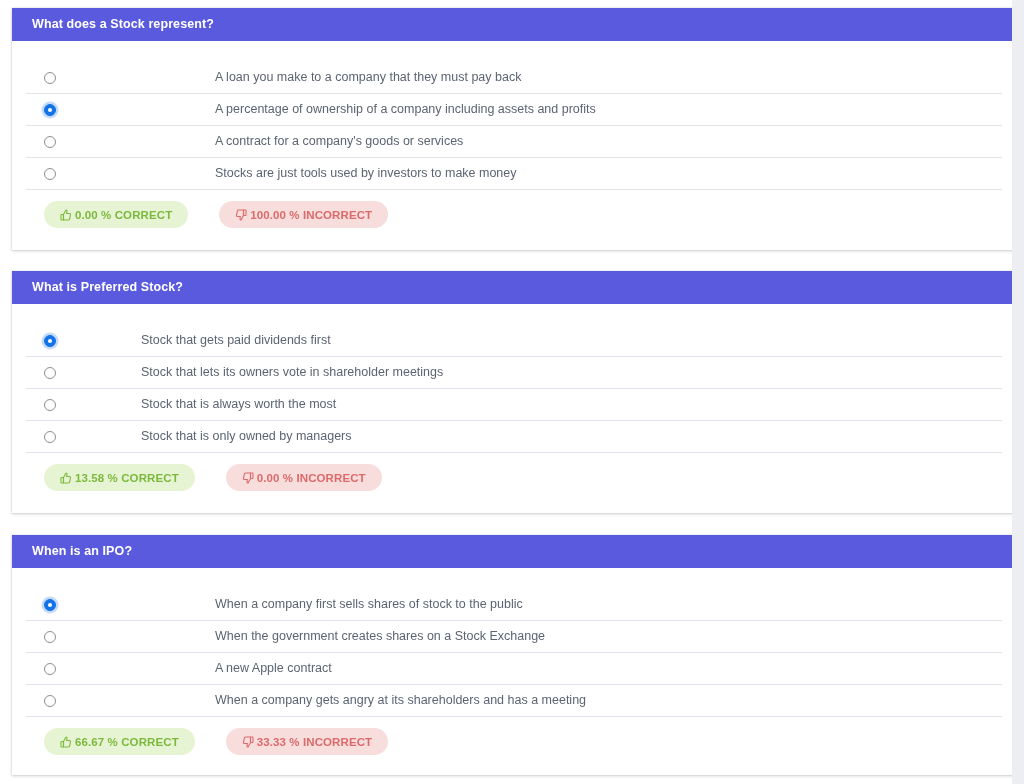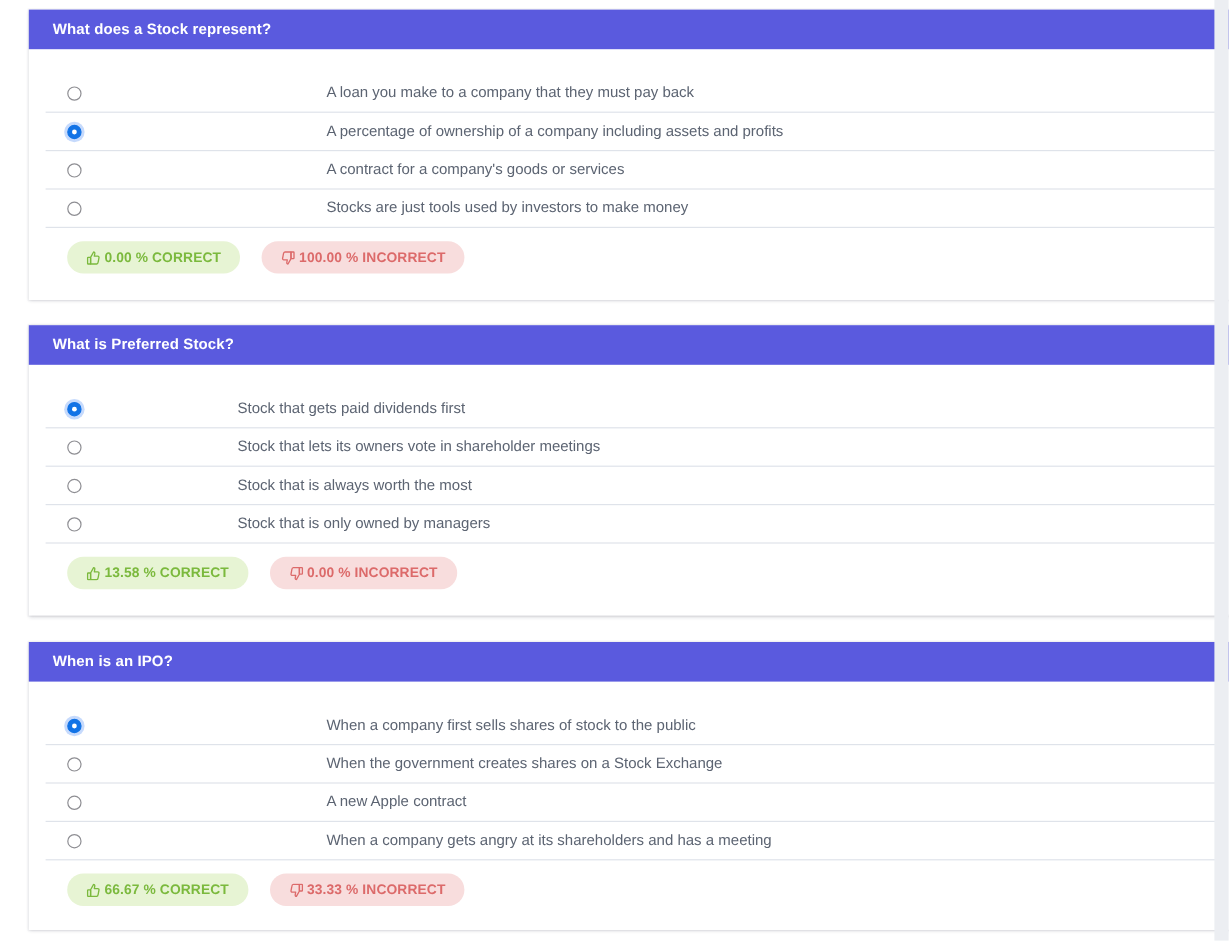--- a/index.html
+++ b/index.html
@@ -21,21 +21,21 @@
   .gutter {
     position: absolute;
     top: 0;
     right: 0;
     width: 12px;
     height: 784px;
     background: #eceef2;
   }
   .cards {
     position: absolute;
-    left: 16px;
+    left: 4px;
     top: 0;
     width: 915px;
     height: 784px;
   }
   .card {
     position: absolute;
     left: 8px;
     width: 1004px;
     background: #ffffff;
     box-shadow: 0 1px 3px rgba(40,45,70,0.22), 0 0 0 1px rgba(40,45,70,0.04);
@@ -60,21 +60,20 @@
   .card-body {
     padding: 21px 14px 0 14px;
     box-sizing: border-box;
   }
   .option-row {
     display: flex;
     align-items: center;
     height: 32px;
     border-bottom: 1px solid #dfe3ea;
     box-sizing: border-box;
-    gap: 45px;
   }
   .option-radio-cell {
     width: 48px;
     display: flex;
     align-items: center;
     justify-content: flex-start;
     padding-left: 18px;
     box-sizing: border-box;
     flex: none;
   }
@@ -128,21 +127,21 @@
     padding: 0 16px;
     font-size: 11.5px;
     font-weight: bold;
     letter-spacing: 0.1px;
     white-space: nowrap;
     box-sizing: border-box;
   }
   .badge.correct {
     background: #e7f4d4;
     color: #7bb93d;
-    margin-right: 18px;
+    margin-right: 31px;
   }
   .badge.incorrect {
     background: #f8dddd;
     color: #dc6a6a;
   }
   .badge-icon {
     display: inline-flex;
     align-items: center;
     margin-right: 3px;
   }

